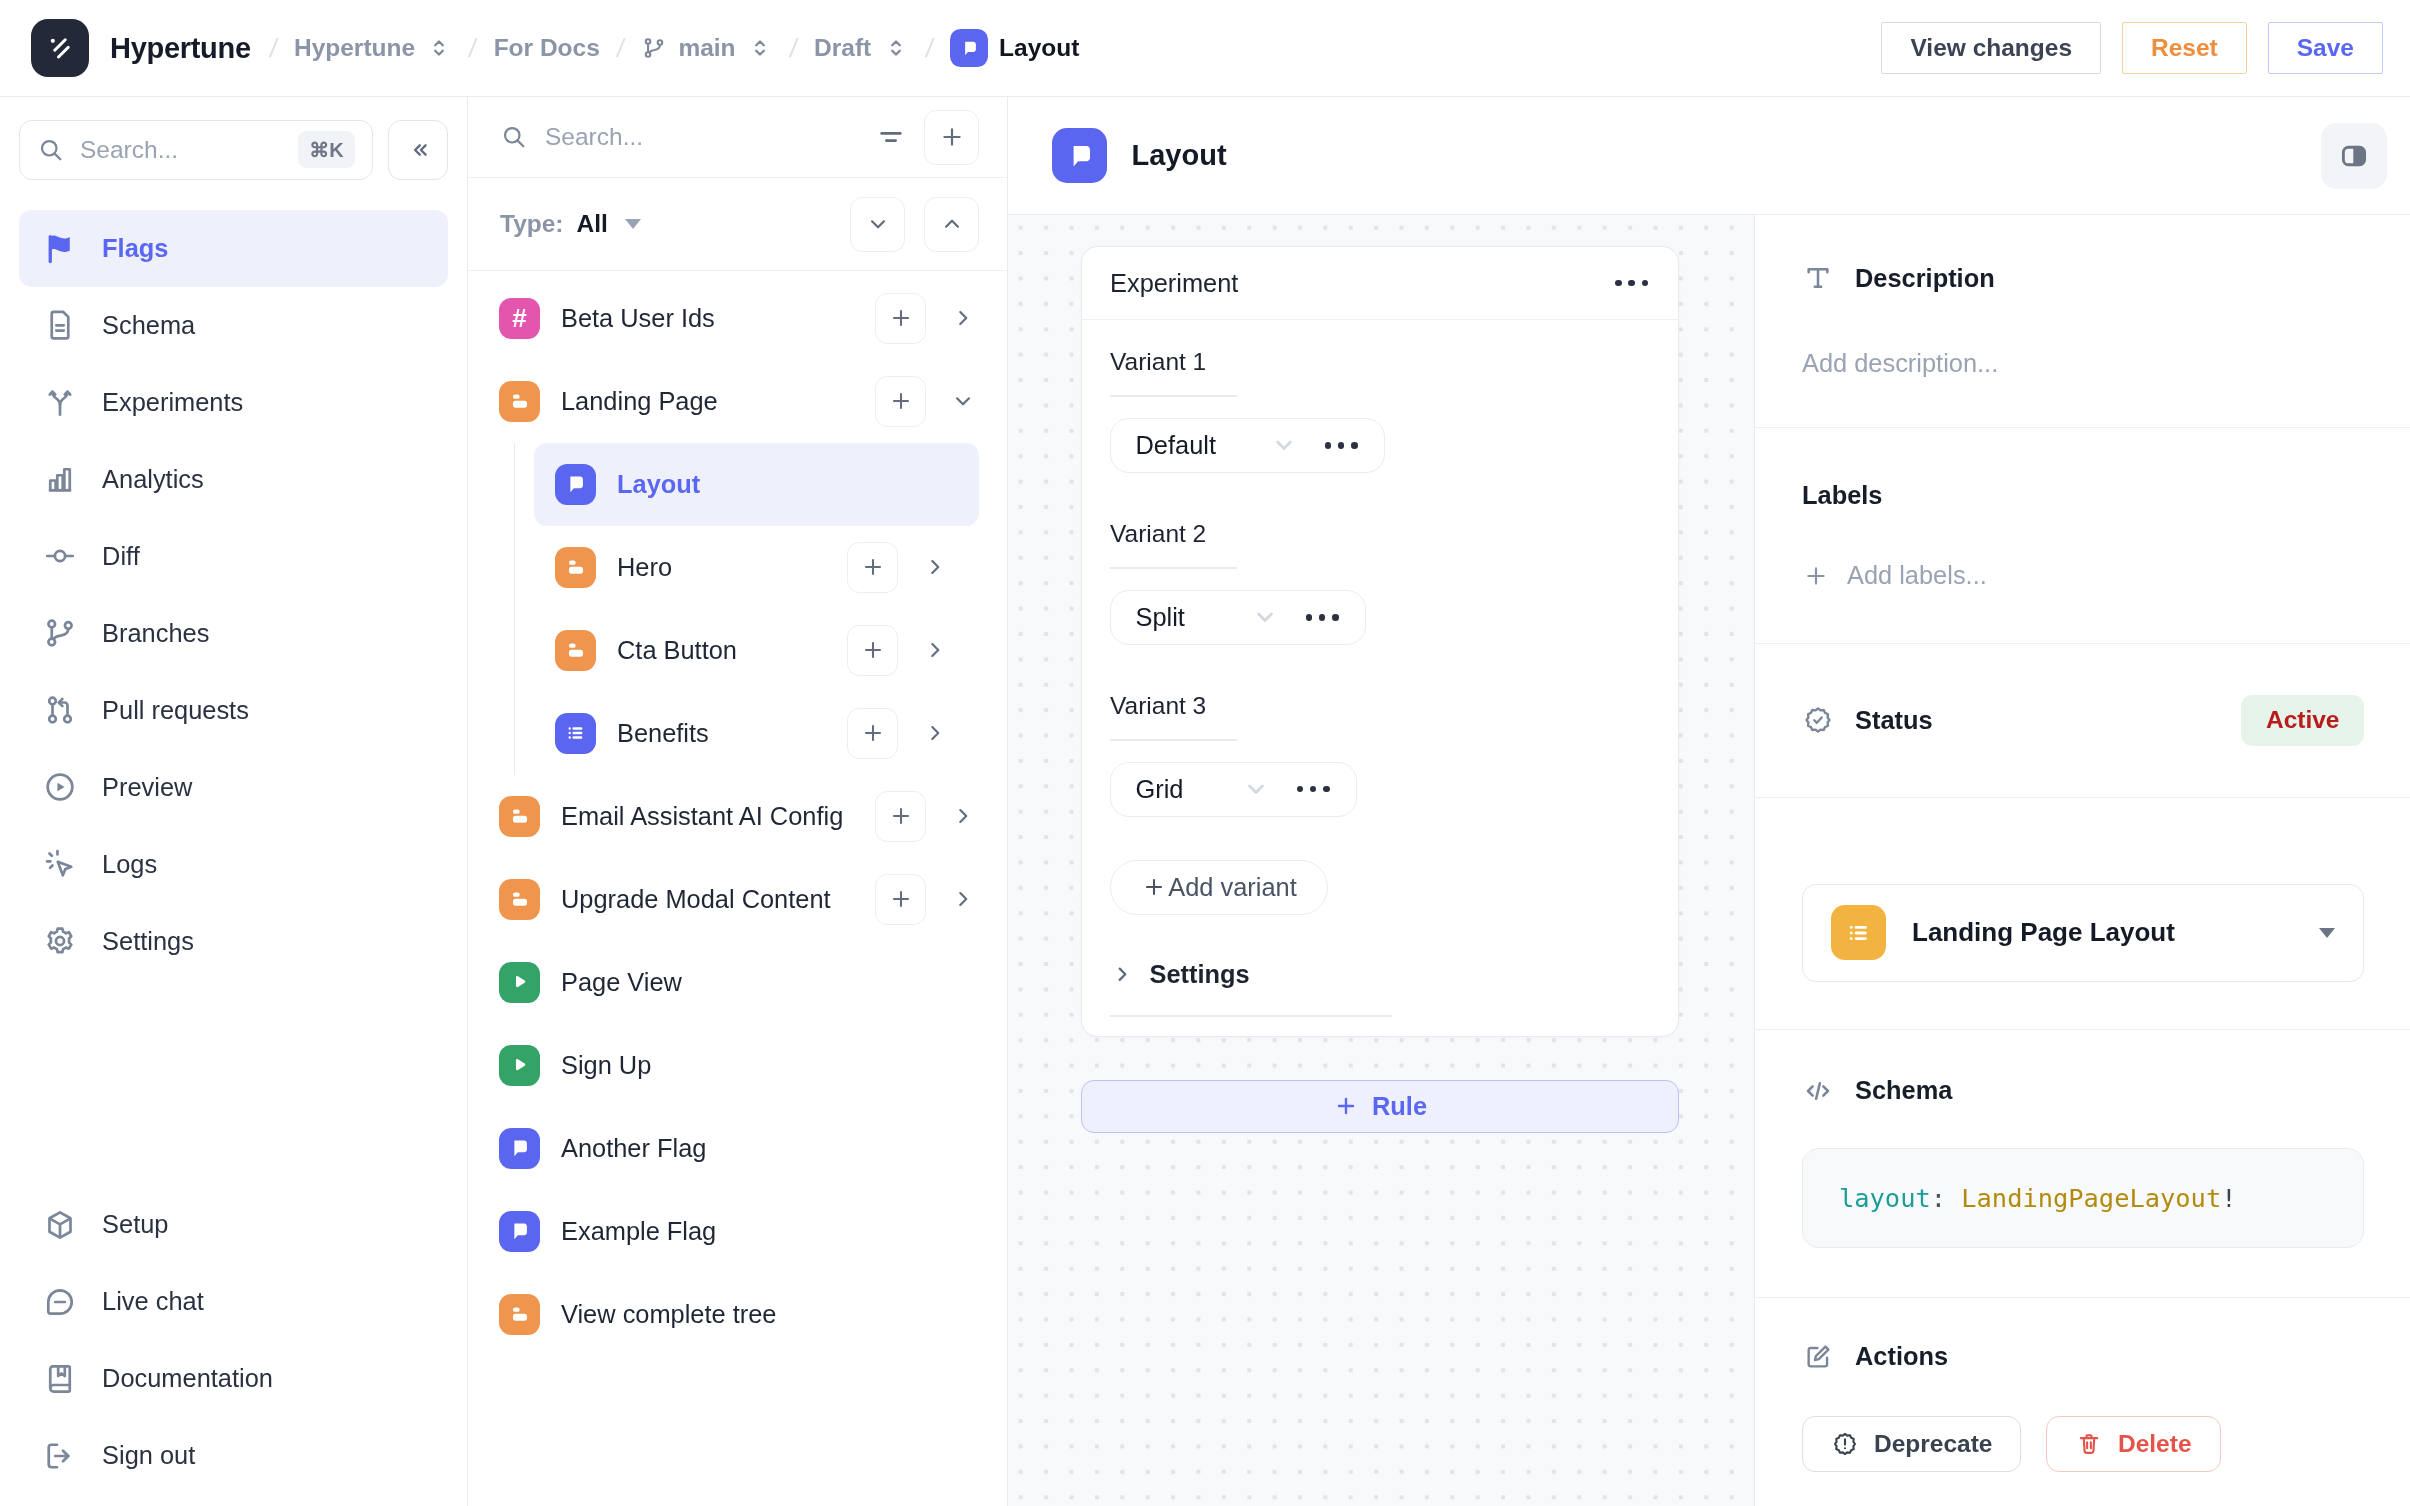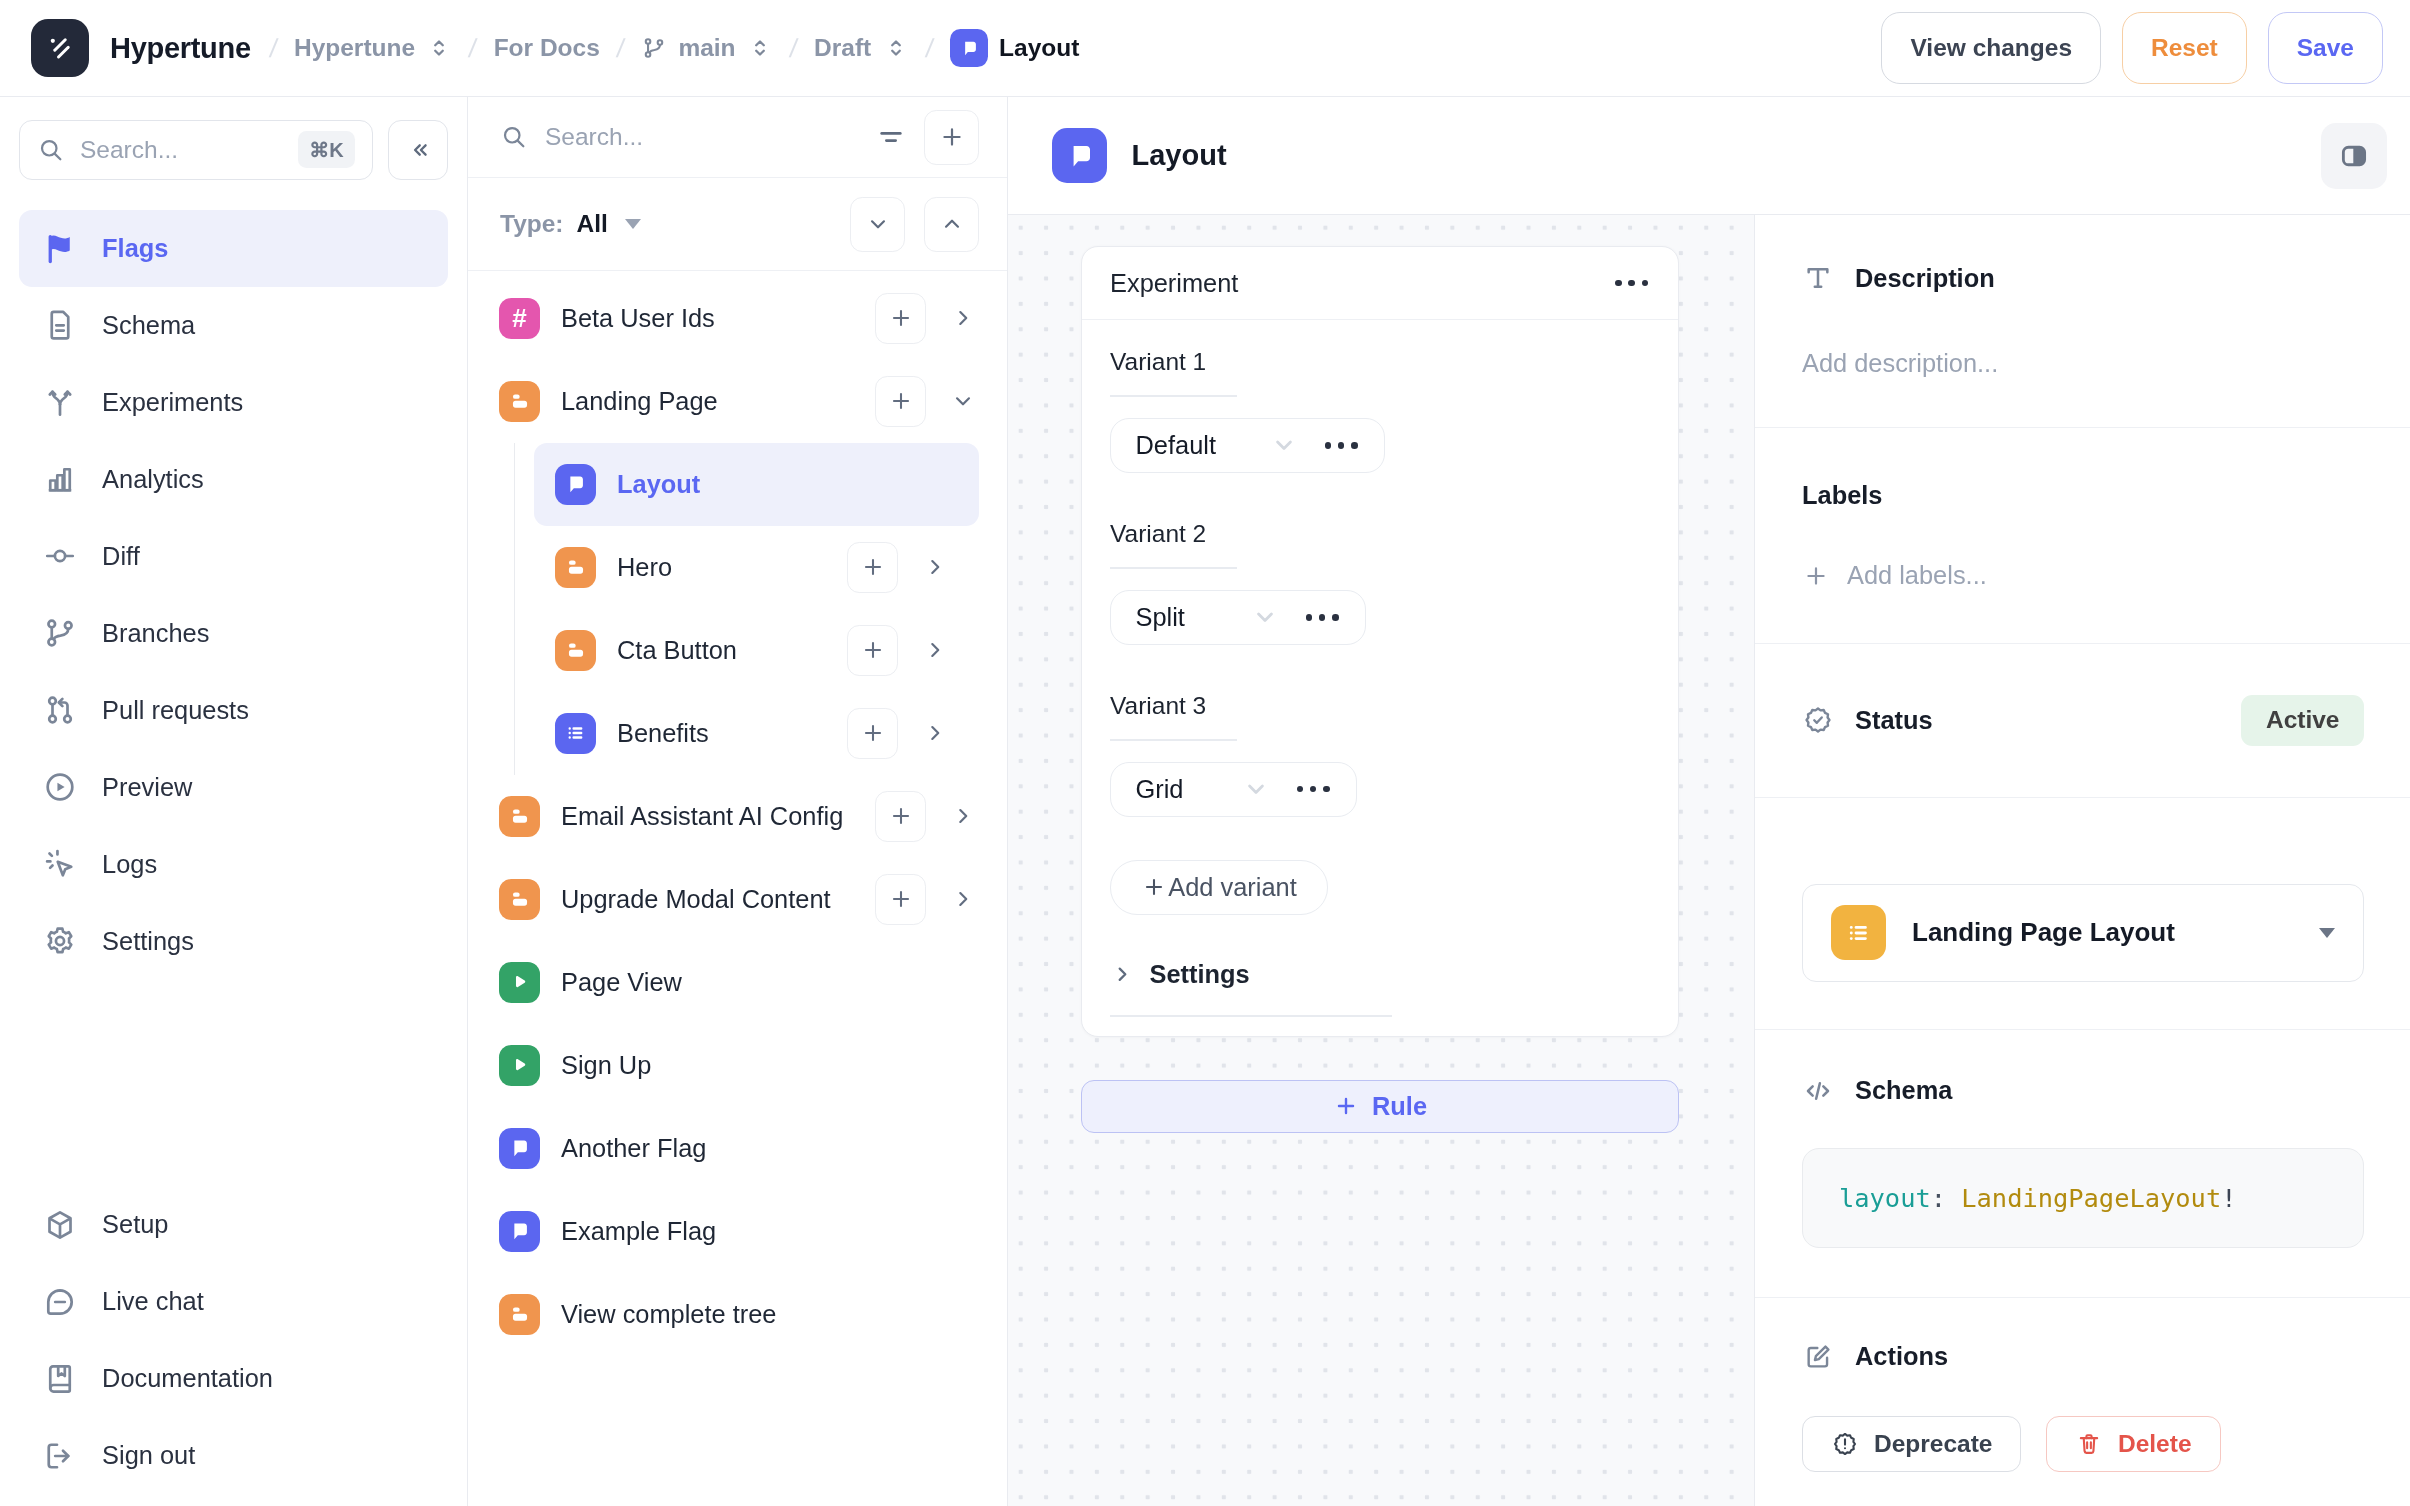--- a/index.html
+++ b/index.html
@@ -12,21 +12,21 @@
   .topbar { height:97px; flex:0 0 97px; display:flex; align-items:center; padding:0 28px 0 31px; border-bottom:1.9px solid #e9ebf0; background:#fff; }
   .logo-box { width:58px; height:58px; border-radius:17px; background:#232939; display:flex; align-items:center; justify-content:center; }
   .brand { font-size:29px; font-weight:800; color:#151b28; margin-left:21px; letter-spacing:-0.3px; }
   .crumbs { display:flex; align-items:center; margin-left:19px; gap:17px; }
   .sep { color:#dde1e8; font-size:26px; font-weight:400; transform:skewX(-8deg); }
   .crumb { font-size:24.5px; font-weight:600; color:#8b95a7; display:flex; align-items:center; gap:11.3px; }
   .crumb.dark { color:#10151f; font-weight:700; }
   .updown { color:#7e8899; }
   .crumb-flag { width:38px; height:38px; border-radius:10.4px; background:#5b66f0; display:flex; align-items:center; justify-content:center; }
   .topbar-actions { margin-left:auto; display:flex; align-items:center; gap:21px; }
-  .btn { height:72px; border-radius:19px; background:#fff; display:inline-flex; align-items:center; justify-content:center; font-size:24.5px; font-weight:600; padding:18px 28px; cursor:pointer; }
+  .btn { height:52px; border-radius:2px; background:#fff; display:inline-flex; align-items:center; justify-content:center; font-size:24.5px; font-weight:600; padding:18px 28px; cursor:pointer; }
   .btn-view { border:1.9px solid #d6dae1; color:#3c4453; }
   .btn-reset { border:1.9px solid #f7cfa5; color:#ee8d3c; }
   .btn-save { border:1.9px solid #c3c8f6; color:#5a67f2; }
 
   
   .body { flex:1; display:flex; min-height:0; }
 
   
   .sidebar { width:468px; flex:0 0 468px; border-right:1.9px solid #e9ebf0; display:flex; flex-direction:column; padding-top:22.6px; position:relative; }
   .search-row { display:flex; align-items:center; gap:15px; padding:0 19px; }
@@ -100,21 +100,21 @@
   .rsection { padding:0 47px; border-bottom:1.9px solid #eef0f4; }
   .rhead { display:flex; align-items:center; gap:21px; }
   .rhead .ricon { color:#7b8698; display:flex; }
   .rtitle { font-size:25.4px; font-weight:700; color:#171d29; }
   .placeholder { color:#9aa3b3; font-size:25.4px; }
   .sec-desc { padding-top:47px; padding-bottom:49px; }
   .sec-desc .placeholder { margin-top:55px; }
   .sec-labels { padding-top:53px; padding-bottom:53px; }
   .sec-labels .placeholder { margin-top:51px; display:flex; align-items:center; gap:17px; }
   .sec-status { padding-top:51px; padding-bottom:51px; display:flex; align-items:center; }
-  .badge-active { margin-left:auto; background:#e6f4ea; color:#404040; font-size:24.5px; font-weight:600; border-radius:11.3px; padding:11.3px 24.5px; }
+  .badge-active { margin-left:auto; background:#e6f4ea; color:#b91c1c; font-size:24.5px; font-weight:600; border-radius:11.3px; padding:11.3px 24.5px; }
   .sec-type { padding-top:45px; padding-bottom:47px; }
   .type-box { margin-top:41px; height:98px; border:1.9px solid #e5e8ed; border-radius:14px; display:flex; align-items:center; padding:0 28px; gap:26px; cursor:pointer; }
   .amber-ic { width:55px; height:55px; border-radius:14px; background:#f2b340; display:flex; align-items:center; justify-content:center; }
   .type-box .tlabel { font-size:26px; font-weight:700; color:#141a26; flex:1; }
   .sec-schema { padding-top:45px; padding-bottom:49px; }
   .code-box { margin-top:41px; background:#f8f9fa; border:1.9px solid #e9ebee; border-radius:17px; padding:34px 36px; font-family:"DejaVu Sans Mono", monospace; font-size:25.4px; }
   .tok-key { color:#1a9e96; } .tok-sep { color:#46505f; white-space:pre; }
   .tok-type { color:#b28b0e; } .tok-bang { color:#3c4554; }
   .sec-actions { padding-top:43px; border-bottom:none; flex:1; }
   .action-row { margin-top:43px; display:flex; gap:24.5px; }

